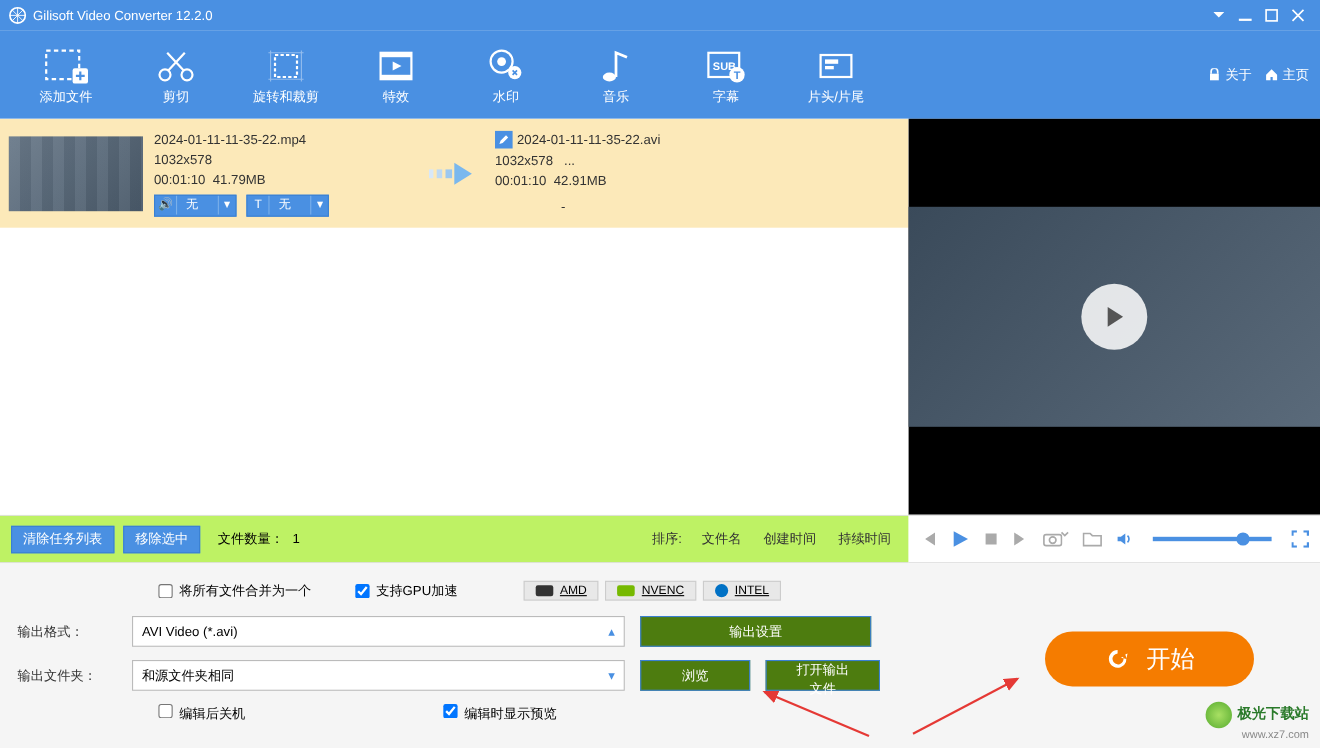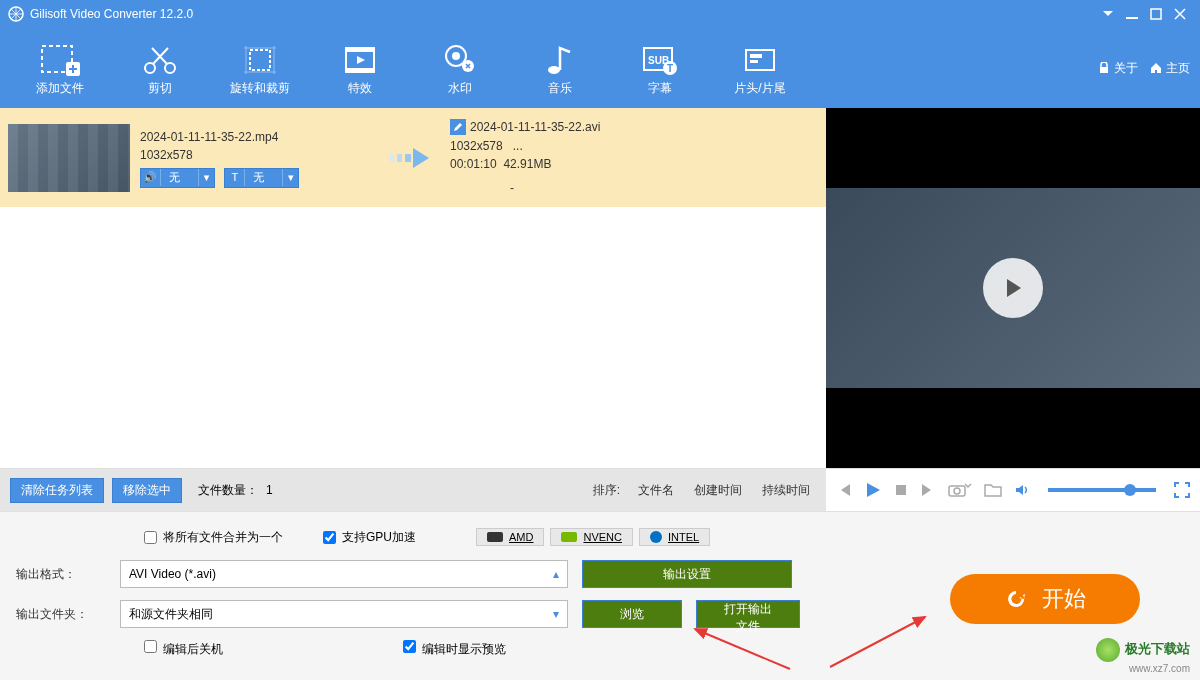--- a/index.html
+++ b/index.html
@@ -33,21 +33,21 @@
 .arrowblock { width: 60px; display: flex; align-items: center; justify-content: center; }
 .outinfo { font-size: 12px; color: #333; line-height: 1.5; flex: 1; }
 .outinfo .editname { display: inline-flex; align-items: center; gap: 4px; }
 .editicon { width: 16px; height: 16px; background: #4a90e2; display: inline-flex; align-items: center; justify-content: center; }
 
 .preview { flex: 1; background: #000; position: relative; display: flex; align-items: center; justify-content: center; }
 .preview .videoframe { width: 100%; height: 200px; background: linear-gradient(135deg,#3a4a5a,#5a6a7a); position: relative; display:flex; align-items:center; justify-content:center; }
 .preview .playcircle { width: 60px; height: 60px; border-radius: 50%; background: rgba(255,255,255,0.85); display: flex; align-items: center; justify-content: center; }
 
 
-.listbar { height: 44px; background: #e5e5e5; border-top: 1px solid #e0e0e0; border-bottom: 1px solid #e0e0e0; display: flex; align-items: center; padding: 0 10px; font-size: 12px; gap: 8px; }
+.listbar { height: 44px; background: #bef264; border-top: 1px solid #e0e0e0; border-bottom: 1px solid #e0e0e0; display: flex; align-items: center; padding: 0 10px; font-size: 12px; gap: 8px; }
 .btn-blue-sm { background: #4a90e2; color: #fff; border: 1px solid #3a80d2; padding: 3px 10px; font-size: 12px; cursor: pointer; }
 .listbar .spacer { flex: 1; }
 .sortlabel { color: #333; margin-right: 4px; }
 .sortopt { color: #333; margin: 0 6px; cursor: pointer; }
 
 
 .playerbar { width: 374px; height: 44px; position: absolute; right: 0; top: 468px; background: #fff; border-top: 1px solid #e0e0e0; border-bottom: 1px solid #e0e0e0; display: flex; align-items: center; padding: 0 10px; gap: 12px; }
 .pbtn { color: #4a90e2; cursor: pointer; display: inline-flex; }
 .pbtn.gray { color: #aaa; }
 .volslider { flex: 1; height: 4px; background: #4a90e2; position: relative; margin: 0 6px; }
@@ -215,20 +215,21 @@
   </div>
 </div>
 
 <div class="main">
   <div class="tasklist">
     <div class="taskrow">
       <div class="thumb"></div>
       <div class="fileinfo">
         <div>2024-01-11-11-35-22.mp4</div>
         <div>1032x578</div>
+        <div><span>00:01:10</span>&nbsp;&nbsp;<span>41.79MB</span></div>
         <div style="margin-top:4px">
           <span class="pill">
             <span class="picon">🔊</span>
             <span class="ptext">无</span>
             <span class="pdrop">▾</span>
           </span>
           <span class="pill">
             <span class="picon">T</span>
             <span class="ptext">无</span>
             <span class="pdrop">▾</span>

